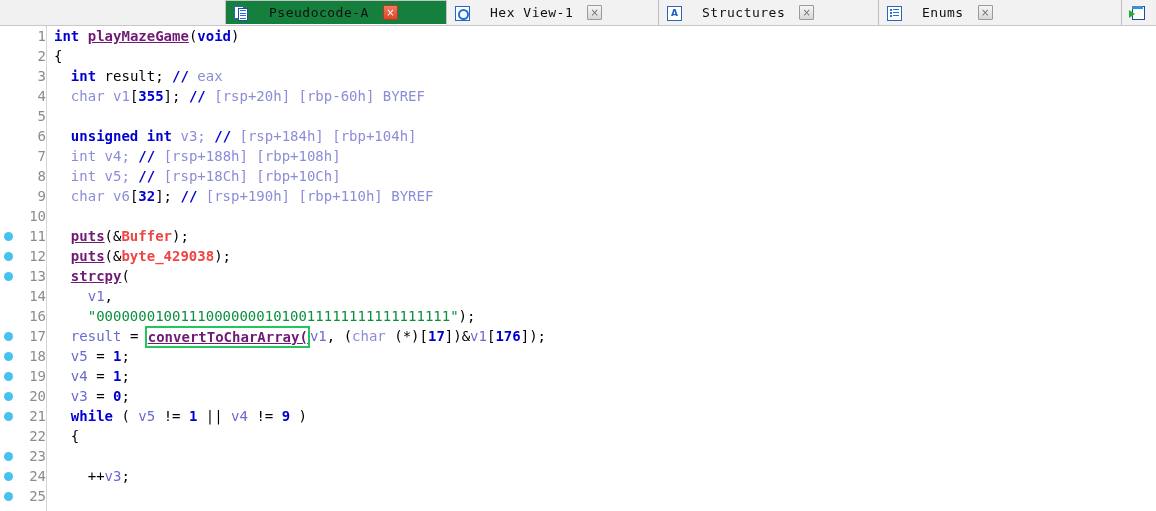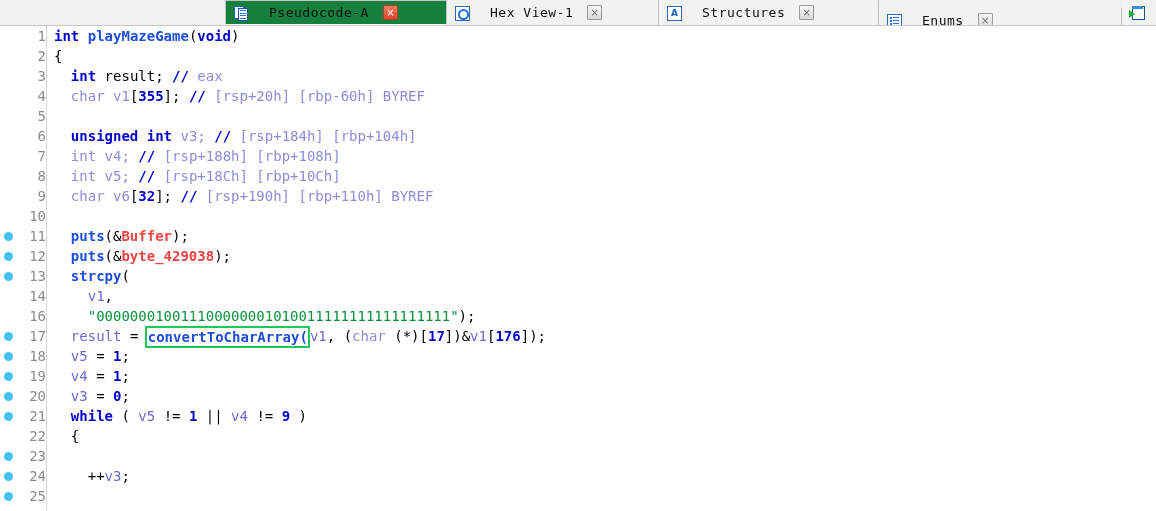--- a/index.html
+++ b/index.html
@@ -232,21 +232,21 @@
     padding-left: 8px;
     font-family: "DejaVu Sans Mono", "Liberation Mono", monospace;
     font-size: 14px;
     color: #000000;
     white-space: pre;
   }
 
   
   .k   { color: #0000d0; font-weight: bold; }   
   .t   { color: #0000d0; font-weight: bold; }   
-  .fn  { color: #1d4ed8; font-weight: bold; }   
+  .fn  { color: #701a75; font-weight: bold; text-decoration: underline; }   
   .lib { color: #ff00ff; font-weight: bold; }   
   .var { color: #6a6ad0; }                      
   .num { color: #0000cd; font-weight: bold; }   
   .str { color: #0a8f3c; }                      
   .cmt { color: #8c8cd8; }                      
   .cmt2{ color: #0000d0; font-weight: bold; }   
   .pun { color: #000000; }                      
   .gl  { color: #ef4444; font-weight: bold; }   
 
   .hl {
@@ -308,21 +308,21 @@
   </div>
 
   <div class="tab" style="width:220px;">
     <span class="tab-icon">
       <span class="ico-struct">A</span>
     </span>
     <span class="tab-label">Structures</span>
     <span class="tab-close">×</span>
   </div>
 
-  <div class="tab" style="width:243px;margin-top:8px;">
+  <div class="tab" style="width:243px;">
     <span class="tab-icon">
       <span class="ico-enum">
         <u style="top:2.5px"></u>
           <i></i>
         <u style="top:5.5px"></u>
           <i></i>
         <u style="top:8.5px"></u>
           <i></i>
       </span>
     </span>

